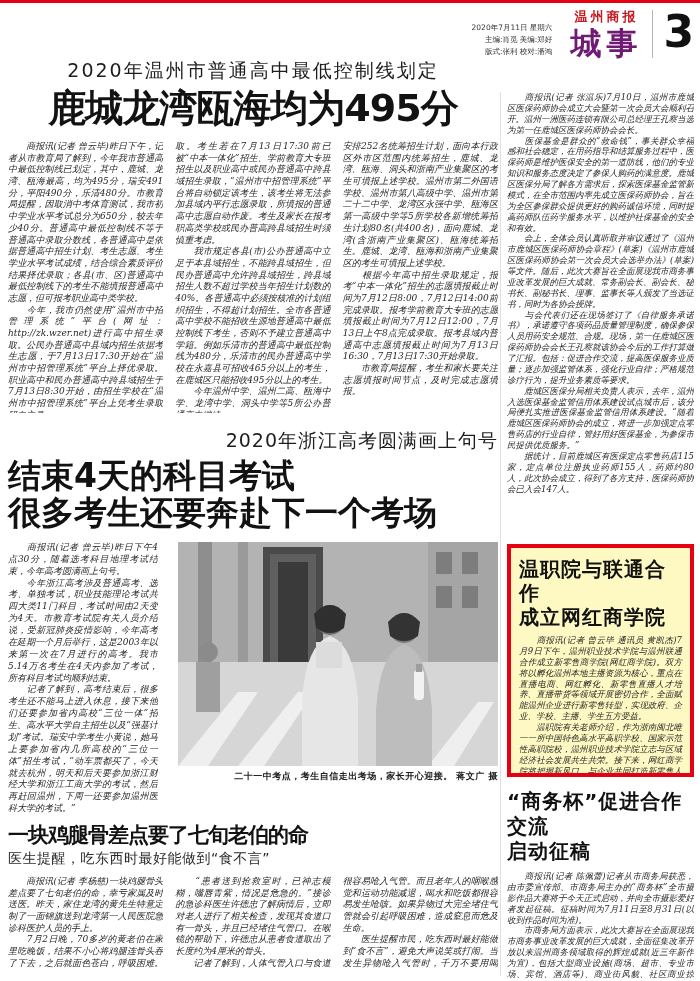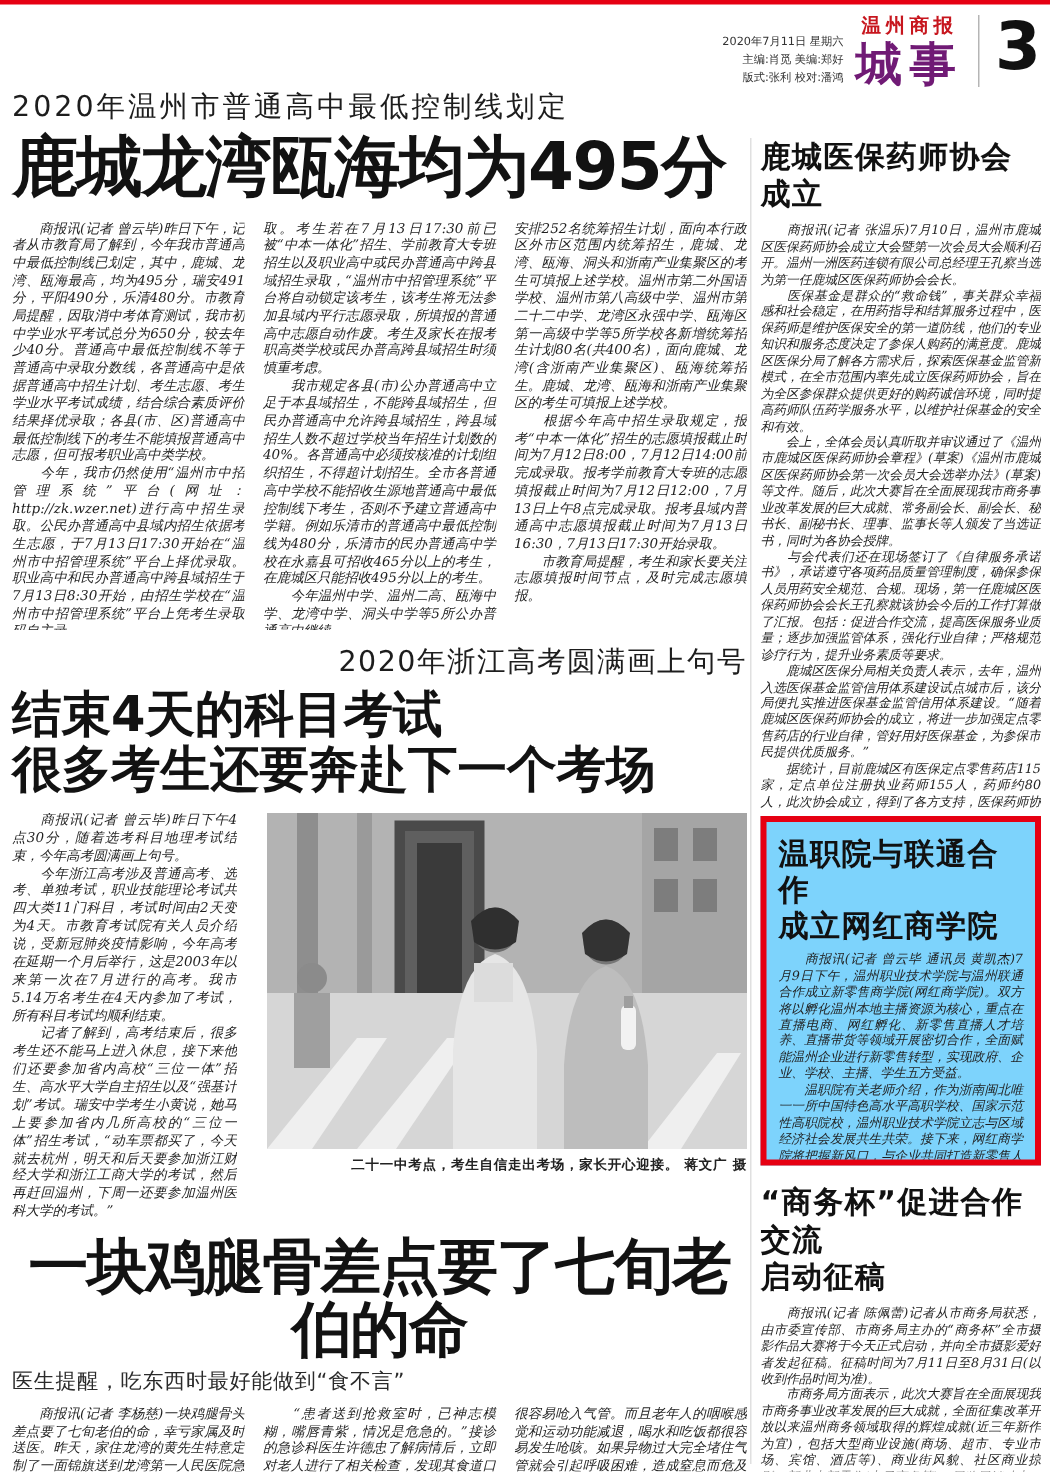--- a/index.html
+++ b/index.html
@@ -8,63 +8,63 @@
     width:700px; height:981px; background:#ffffff; position:relative;
     font-family:"DejaVu Sans", sans-serif; color:#222;
     -webkit-font-smoothing:antialiased;
   }
   .page { position:relative; width:700px; height:981px; overflow:hidden; background:#fff; }
 
   .top-red-line { position:absolute; top:0; left:0; width:700px; height:3px; background:#e60012; }
 
   
   .masthead { position:absolute; top:8px; right:6px; display:flex; align-items:flex-start; }
-  .mast-meta { font-size:7.5px; line-height:1.6; color:#333; text-align:right; margin-top:14px; margin-right:8px; white-space:nowrap; }
+  .mast-meta { font-size:7.5px; line-height:1.6; color:#333; text-align:right; margin-top:14px; margin-right:18px; white-space:nowrap; }
   .mast-brand { text-align:center; margin-right:10px; }
   .paper-name { color:#c7161e; font-size:13px; font-weight:bold; letter-spacing:3px; }
   .section-name { font-size:31px; color:#701a75; font-weight:700; letter-spacing:5px; line-height:1.1; }
   .mast-divider { width:1px; height:48px; background:#b5b5b5; margin:2px 10px 0 0; }
   .page-num { font-size:44px; font-weight:900; color:#111; line-height:48px; }
 
   
-  .kicker { text-align:left; font-size:19px; color:#1d1d1d; letter-spacing:2px; }
-  .big-headline { text-align:left; font-size:44px; font-weight:900; color:#121212; line-height:1.08; letter-spacing:-1px; }
+  .kicker { text-align:center; font-size:19px; color:#1d1d1d; letter-spacing:2px; }
+  .big-headline { text-align:center; font-size:38px; font-weight:900; color:#121212; line-height:1.08; letter-spacing:-1px; }
   .bodycols { display:flex; gap:12px; text-align:justify; }
   .col { flex:1; font-size:9px; line-height:1.3; color:#1f1f1f; font-family:"DejaVu Serif", serif; overflow:hidden; }
   .para { margin:0;font-style:italic; }
 
   
   .article-lead { position:absolute; left:8px; top:58px; width:490px; }
   .article-lead .bodycols { margin-top:12px; height:272px; overflow:hidden; }
 
   
   .article-gaokao { position:absolute; left:8px; top:428px; width:490px; }
   .article-gaokao .kicker { text-align:right; letter-spacing:1px; }
   .gk-headline { font-size:33px; font-weight:900; color:#121212; line-height:1.12; letter-spacing:0; }
   .gk-content { display:flex; gap:20px; margin-top:10px; }
   .gk-textcol { width:161px; height:352px; overflow:hidden; font-size:9px; line-height:1.32; text-align:justify; font-family:"DejaVu Serif", serif; color:#1f1f1f; }
   .gk-photo-wrap { width:320px; }
   .gk-photo { width:320px; height:224px; display:block; background:#cfcfcf; }
   .photo-caption { font-size:9px; font-weight:bold; color:#222; text-align:right; margin-top:4px; letter-spacing:0.5px; }
 
   
   .article-bone { position:absolute; left:8px; top:824px; width:490px; }
-  .bone-headline { font-size:40px; font-weight:900; color:#121212; line-height:1.05; letter-spacing:-1px;text-align:center; }
+  .bone-headline { font-size:21px; font-weight:900; color:#121212; line-height:1.05; letter-spacing:-1px; }
   .bone-subtitle { font-size:14px; color:#2a2a2a; margin-top:4px; letter-spacing:0.5px; }
   .article-bone .bodycols { margin-top:8px; height:92px; overflow:hidden; }
 
   
   .vrule { position:absolute; left:500px; top:92px; width:1px; height:884px; background:#e0e0e0; }
   .right-rail { position:absolute; left:507px; top:92px; width:187px; }
   .rr-article { position:absolute; left:0; width:187px; overflow:hidden; }
   .rr-headline { font-size:20px; font-weight:800; color:#111; letter-spacing:1px; line-height:1.25; margin-bottom:7px; }
   .rr-body { font-size:8.5px; line-height:1.28; text-align:justify; color:#1f1f1f; font-family:"DejaVu Serif", serif; }
 
   .rr-pharmacist { top:0; height:448px; }
-  .rr-redbox { top:452px; height:233px; border:4px solid #e60012; padding:9px 8px; background:#7dd3fc; }
+  .rr-redbox { top:452px; height:233px; border:4px solid #e60012; padding:9px 8px; background:#fef9c3; }
   .rr-redbox .rr-headline { font-size:20px; line-height:1.2; margin-bottom:6px; }
   .rr-contest { top:697px; height:284px; }
 </style>
 </head>
 <body>
 
 <div class="page">
 
   <div class="top-red-line"></div>
 
@@ -168,21 +168,20 @@
       <div class="col">
           <p class="para">很容易呛入气管。而且老年人的咽喉感觉和运动功能减退，喝水和吃饭都很容易发生呛咳。如果异物过大完全堵住气管就会引起呼吸困难，造成窒息而危及生命。</p>
           <p class="para">　　医生提醒市民，吃东西时最好能做到“食不言”，避免大声说笑或打闹。当发生异物呛入气管时，千万不要用喝醋、吞饭等“土办法”处理，正确方法是尽快到医院就诊。</p>
         </div>
     </div>
   </section>
 
   <aside class="right-rail">
 
     <section class="rr-article rr-pharmacist">
-      <h3 class="rr-headline" style="margin:0 0 7px 0;">鹿城医保药师协会成立</h3>
       <div class="rr-body">
           <p class="para">　　商报讯(记者 张温乐)7月10日，温州市鹿城区医保药师协会成立大会暨第一次会员大会顺利召开。温州一洲医药连锁有限公司总经理王孔察当选为第一任鹿城区医保药师协会会长。</p>
           <p class="para">　　医保基金是群众的“救命钱”，事关群众幸福感和社会稳定，在用药指导和结算服务过程中，医保药师是维护医保安全的第一道防线，他们的专业知识和服务态度决定了参保人购药的满意度。鹿城区医保分局了解各方需求后，探索医保基金监管新模式，在全市范围内率先成立医保药师协会，旨在为全区参保群众提供更好的购药诚信环境，同时提高药师队伍药学服务水平，以维护社保基金的安全和有效。</p>
           <p class="para">　　会上，全体会员认真听取并审议通过了《温州市鹿城区医保药师协会章程》(草案)《温州市鹿城区医保药师协会第一次会员大会选举办法》(草案)等文件。随后，此次大赛旨在全面展现我市商务事业改革发展的巨大成就、常务副会长、副会长、秘书长、副秘书长、理事、监事长等人颁发了当选证书，同时为各协会授牌。</p>
           <p class="para">　　与会代表们还在现场签订了《自律服务承诺书》，承诺遵守各项药品质量管理制度，确保参保人员用药安全规范、合规。现场，第一任鹿城区医保药师协会会长王孔察就该协会今后的工作打算做了汇报。包括：促进合作交流，提高医保服务业质量；逐步加强监管体系，强化行业自律；严格规范诊疗行为，提升业务素质等要求。</p>
           <p class="para">　　鹿城区医保分局相关负责人表示，去年，温州入选医保基金监管信用体系建设试点城市后，该分局便扎实推进医保基金监管信用体系建设。“随着鹿城区医保药师协会的成立，将进一步加强定点零售药店的行业自律，管好用好医保基金，为参保市民提供优质服务。”</p>
           <p class="para">　　据统计，目前鹿城区有医保定点零售药店115家，定点单位注册执业药师155人，药师约80人，此次协会成立，得到了各方支持，医保药师协会已入会147人。</p>
         </div>
     </section>
 

